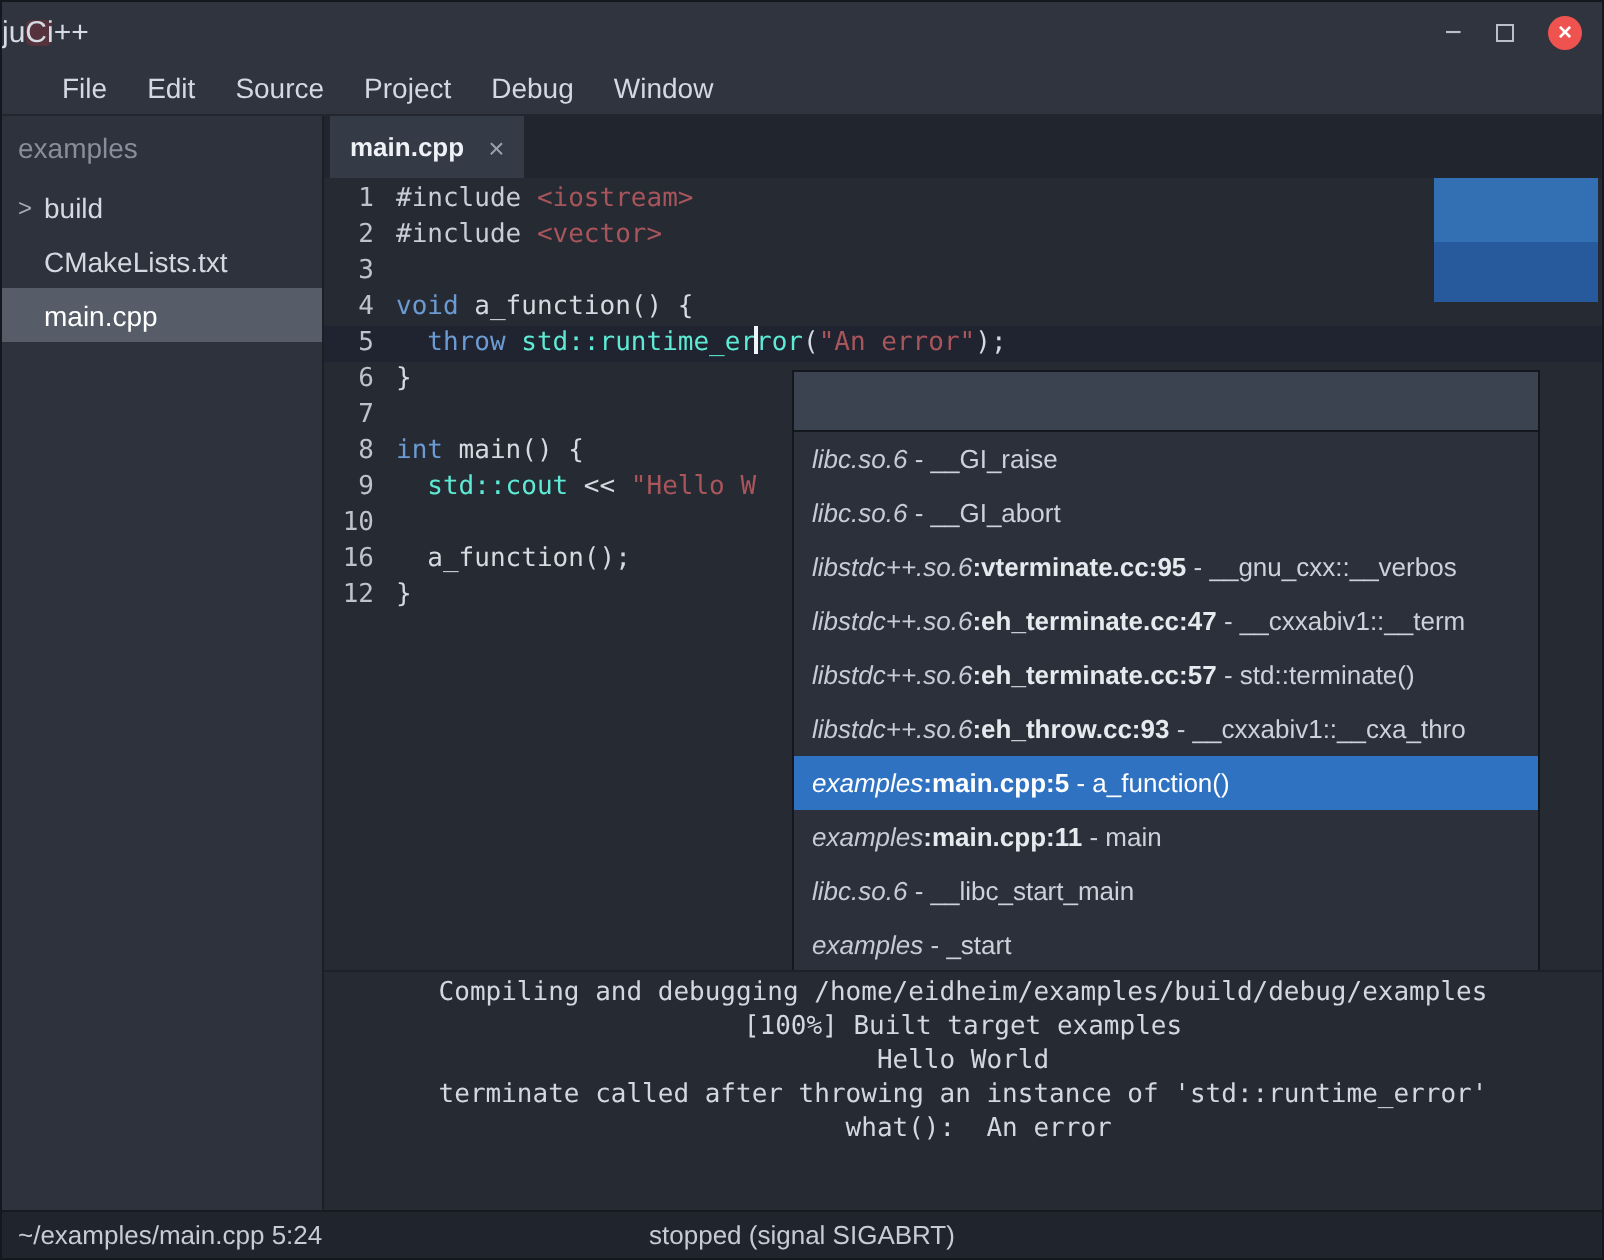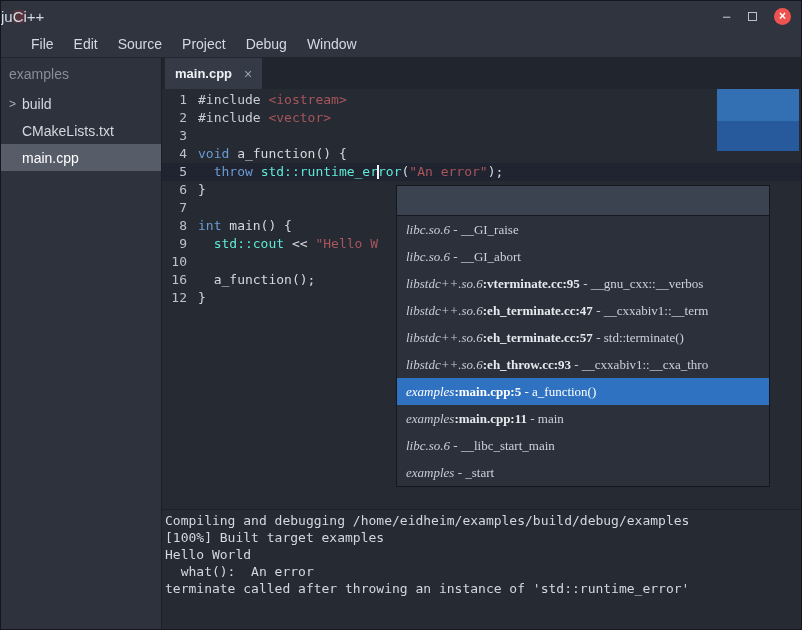--- a/index.html
+++ b/index.html
@@ -47,33 +47,33 @@
   .tk-pre { color:#c9ced6; }
   .tk-kw  { color:#6b9bd2; }
   .tk-typ { color:#5eead4; }
   .tk-str { color:#a8555b; }
   .cursor { display:inline-block; width:2px; margin:0 -1px; height:14px; background:#f0f3f7; vertical-align:middle; position:relative; top:-1px; }
 
   .bluebox { position:absolute; top:0; right:2px; width:82px; height:62px;
              background:linear-gradient(180deg,#336fb3 0%,#336fb3 52%,#265a9c 52%,#265a9c 100%); }
 
   
-  .popup { position:absolute; left:234px; top:96px; width:374px; background:#2b303b; border:1px solid #14171d; font-family:Liberation Serif, serif; }
+  .popup { position:absolute; left:234px; top:96px; width:374px; background:#2b303b; border:1px solid #14171d; font-family:Liberation Sans, sans-serif; }
   .popup-search { height:30px; background:#3c4350; border-bottom:1px solid #14171d; }
   .stack-row { height:27px; display:flex; align-items:center; padding:0 9px; font-size:13px; color:#ccd1da; white-space:pre; overflow:hidden; }
   .stack-row .mod { font-style:italic; color:#c6ccd5; }
   .stack-row .loc { font-weight:bold; color:#e6eaef; }
   .stack-row .sep, .stack-row .fn { color:#ccd1da; }
   .stack-row.selected { background:#3072c2; }
   .stack-row.selected .mod, .stack-row.selected .loc,
   .stack-row.selected .sep, .stack-row.selected .fn { color:#ffffff; }
 
   
   .terminal { height:120px; flex-shrink:0; background:#262a33; border-top:1px solid #1d212a; padding:2px 3px; font-family:"DejaVu Sans Mono", monospace; font-size:13px; line-height:17px; color:#d3d7df; overflow:hidden; }
-  .terminal-line { white-space:pre; }
+  .terminal-line { white-space:pre;text-align:center; }
 
   
   .statusbar { height:24px; flex-shrink:0; background:#20242d; border-top:1px solid #171a21; position:relative; display:flex; align-items:center; padding:0 8px; font-size:13px; color:#c6ccd6; }
   .status-center { position:absolute; left:0; right:0; text-align:center; }
 </style>
 </head>
 <body>
 
 <div class="window">
 
@@ -155,20 +155,24 @@
               <div class="stack-row"><span class="mod">libc.so.6</span><span class="sep"> - </span><span class="fn">__libc_start_main</span></div>
               <div class="stack-row"><span class="mod">examples</span><span class="sep"> - </span><span class="fn">_start</span></div>
             </div>
         </div>
       </div>
 
       <div class="terminal" id="terminal">
           <div class="terminal-line">Compiling and debugging /home/eidheim/examples/build/debug/examples</div>
           <div class="terminal-line">[100%] Built target examples</div>
           <div class="terminal-line">Hello World</div>
+          <div class="terminal-line">terminate called after throwing an instance of 'std::runtime_error'</div>
           <div class="terminal-line">  what():  An error</div>
-          <div class="terminal-line">terminate called after throwing an instance of 'std::runtime_error'</div>
         </div>
     </div>
   </div>
 
+  <div class="statusbar">
+    <span>~/examples/main.cpp 5:24</span>
+    <span class="status-center">stopped (signal SIGABRT)</span>
+  </div>
 
 </div>
 
 </body></html>

